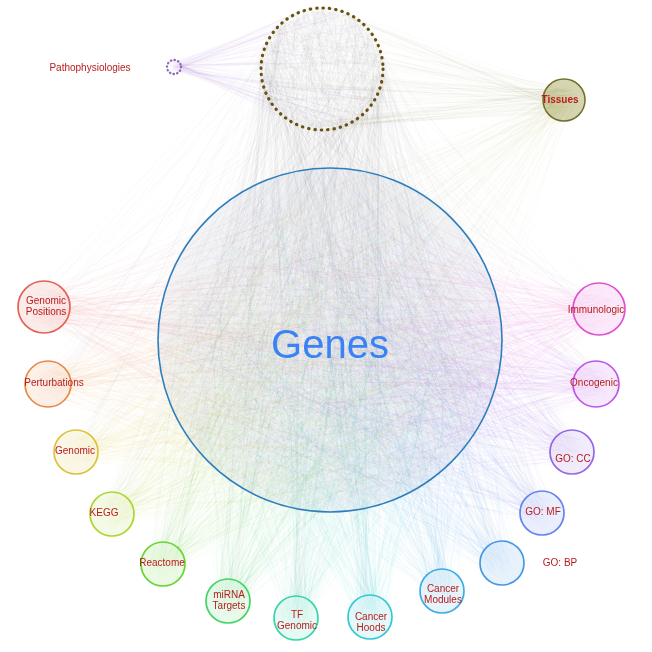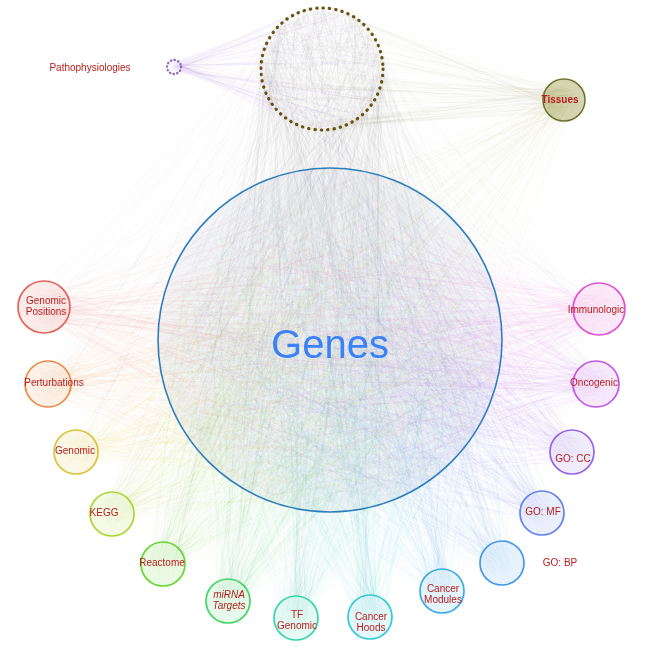--- a/index.html
+++ b/index.html
@@ -273,21 +273,21 @@
 
   <div class="node-label label-genes" style="left: 330px; top: 344px;">Genes</div>
   <div class="node-label" style="left: 90px; top: 68px;">Pathophysiologies</div>
   <div class="node-label" style="left: 560px; top: 100px; font-weight: bold;">Tissues</div>
   <div class="node-label" style="left: 46px; top: 306px;">Genomic
 Positions</div>
   <div class="node-label" style="left: 54px; top: 383px;">Perturbations</div>
   <div class="node-label" style="left: 75px; top: 451px;">Genomic</div>
   <div class="node-label" style="left: 104px; top: 513px;">KEGG</div>
   <div class="node-label" style="left: 162px; top: 563px;">Reactome</div>
-  <div class="node-label" style="left: 229px; top: 600px; font-style: italic;">miRNA
+  <div class="node-label" style="left: 229px; top: 600px;">miRNA
 Targets</div>
   <div class="node-label" style="left: 297px; top: 620px;">TF
 Genomic</div>
   <div class="node-label" style="left: 371px; top: 622px;">Cancer
 Hoods</div>
   <div class="node-label" style="left: 443px; top: 594px;">Cancer
 Modules</div>
   <div class="node-label" style="left: 528px; top: 563px; margin-left: 32px;">GO: BP</div>
   <div class="node-label" style="left: 543px; top: 512px;">GO: MF</div>
   <div class="node-label" style="left: 573px; top: 451px; margin-top: 8px;">GO: CC</div>

